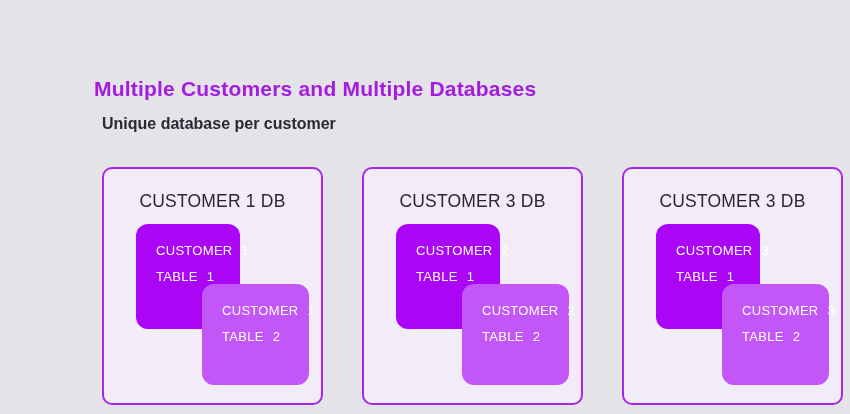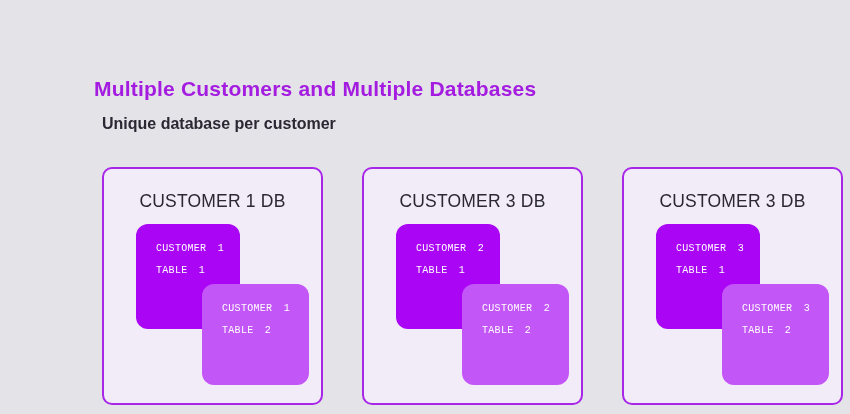--- a/index.html
+++ b/index.html
@@ -57,22 +57,22 @@
     font-weight:400;
     letter-spacing:.2px;
     color:var(--heading-color);
     white-space:nowrap;
   }
   .db-table{
     position:absolute;
     border-radius:12px;
     padding:10px 0 0 12px;
     color:var(--table-text);
-    font-family:Liberation Mono, monospace;
-    font-size:10px;
+    font-family:Liberation Sans, sans-serif;
+    font-size:13px;
     line-height:1.4;
     letter-spacing:.3px;
     word-spacing:5px;
     white-space:nowrap;
   }
   .db-table.table-1{
     left:24px; top:47px;
     width:104px; height:105px;
     background:var(--table1-bg);
     z-index:1;

